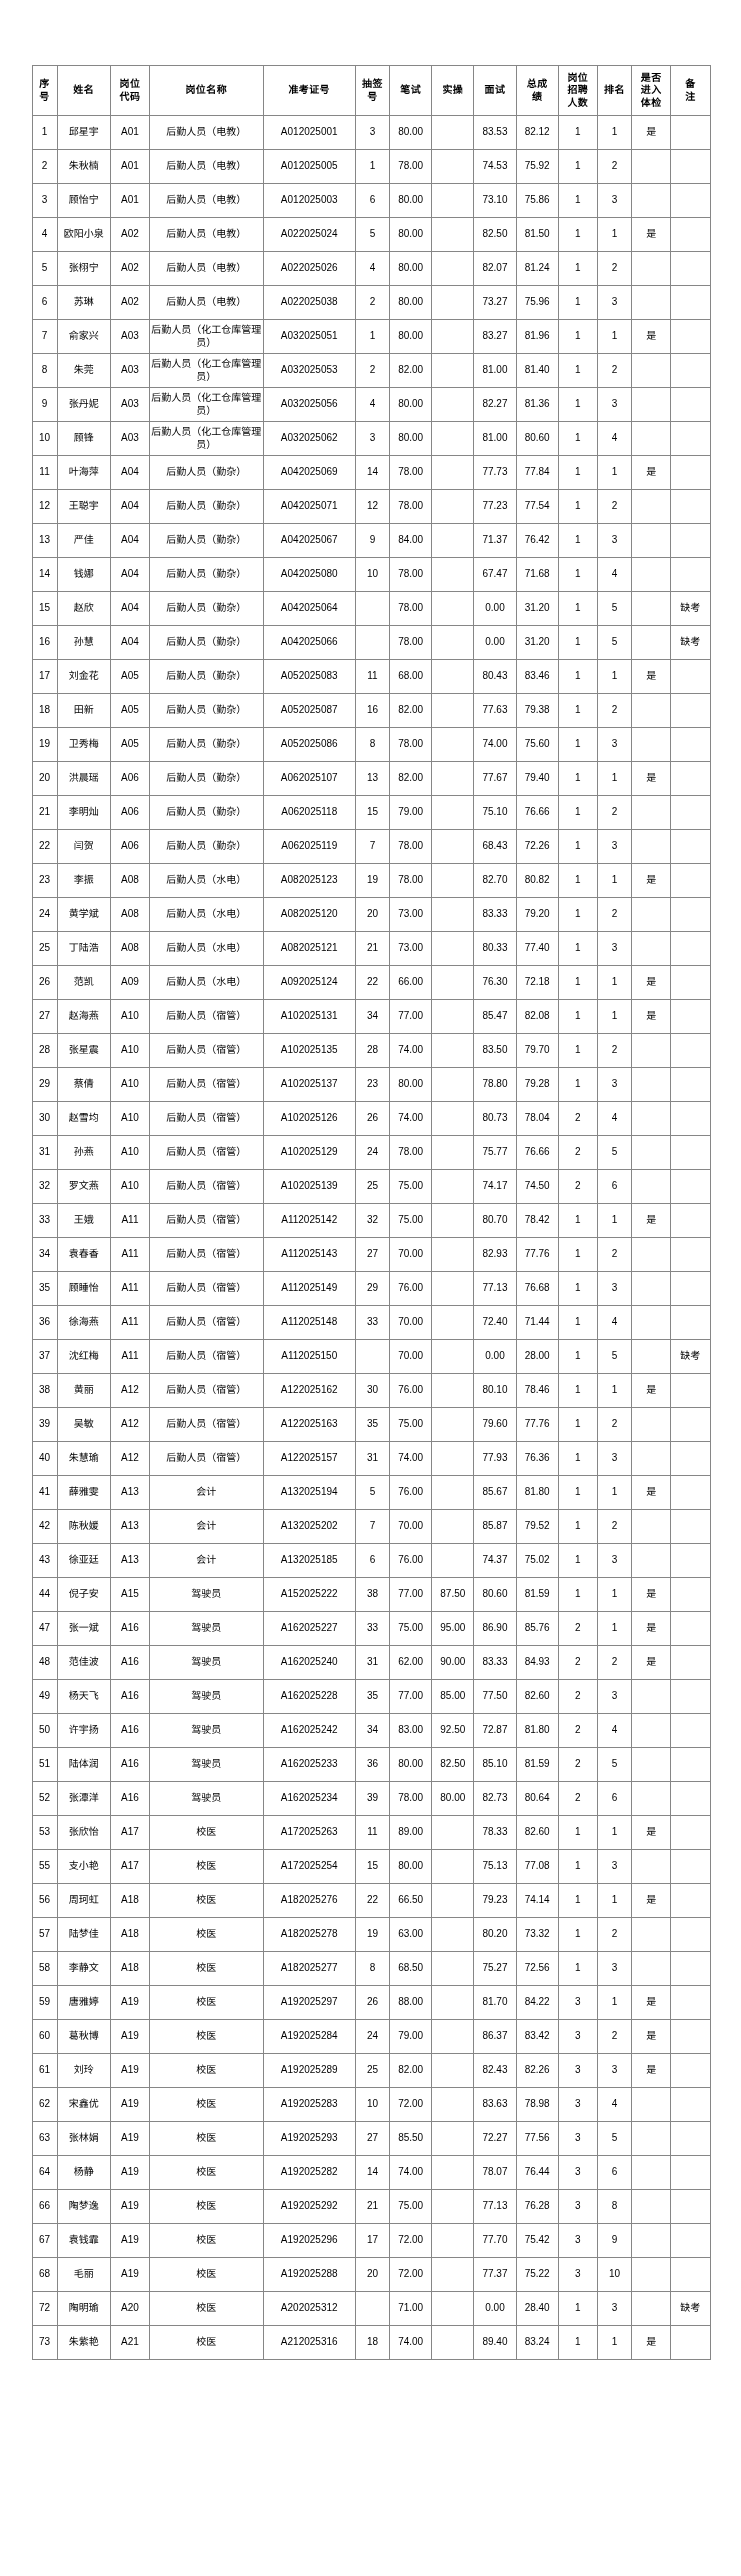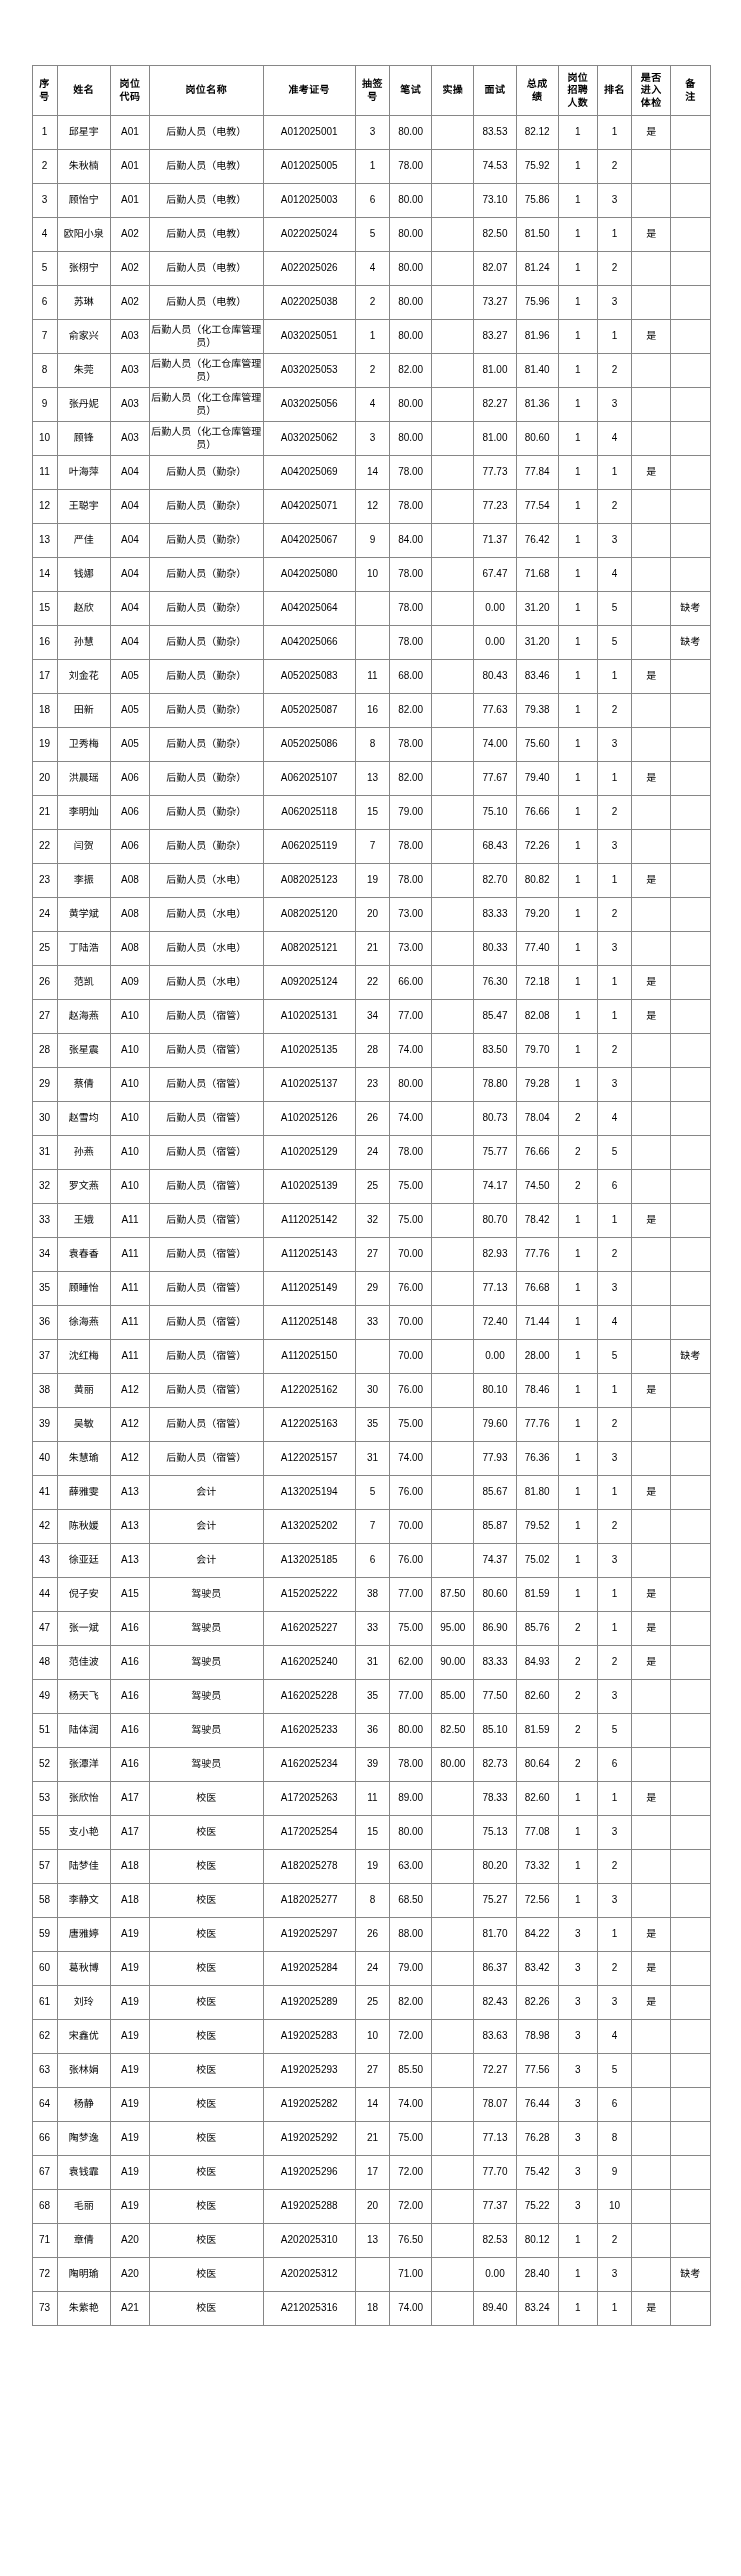--- a/index.html
+++ b/index.html
@@ -897,20 +897,36 @@
           <td class="num">77.00</td>
           <td class="num">85.00</td>
           <td class="num">77.50</td>
           <td class="num">82.60</td>
           <td class="num">2</td>
           <td class="num">3</td>
           <td class="cn"></td>
           <td class="cn"></td>
         </tr>
         <tr>
+          <td class="num">50</td>
+          <td class="cn">许宇扬</td>
+          <td class="code">A16</td>
+          <td class="jobname">驾驶员</td>
+          <td class="ticket">A162025242</td>
+          <td class="num">34</td>
+          <td class="num">83.00</td>
+          <td class="num">92.50</td>
+          <td class="num">72.87</td>
+          <td class="num">81.80</td>
+          <td class="num">2</td>
+          <td class="num">4</td>
+          <td class="cn"></td>
+          <td class="cn"></td>
+        </tr>
+        <tr>
           <td class="num">51</td>
           <td class="cn">陆体润</td>
           <td class="code">A16</td>
           <td class="jobname">驾驶员</td>
           <td class="ticket">A162025233</td>
           <td class="num">36</td>
           <td class="num">80.00</td>
           <td class="num">82.50</td>
           <td class="num">85.10</td>
           <td class="num">81.59</td>
@@ -961,20 +977,36 @@
           <td class="num">80.00</td>
           <td class="num"></td>
           <td class="num">75.13</td>
           <td class="num">77.08</td>
           <td class="num">1</td>
           <td class="num">3</td>
           <td class="cn"></td>
           <td class="cn"></td>
         </tr>
         <tr>
+          <td class="num">56</td>
+          <td class="cn">周珂虹</td>
+          <td class="code">A18</td>
+          <td class="jobname">校医</td>
+          <td class="ticket">A182025276</td>
+          <td class="num">22</td>
+          <td class="num">66.50</td>
+          <td class="num"></td>
+          <td class="num">79.23</td>
+          <td class="num">74.14</td>
+          <td class="num">1</td>
+          <td class="num">1</td>
+          <td class="cn">是</td>
+          <td class="cn"></td>
+        </tr>
+        <tr>
           <td class="num">57</td>
           <td class="cn">陆梦佳</td>
           <td class="code">A18</td>
           <td class="jobname">校医</td>
           <td class="ticket">A182025278</td>
           <td class="num">19</td>
           <td class="num">63.00</td>
           <td class="num"></td>
           <td class="num">80.20</td>
           <td class="num">73.32</td>
@@ -1133,36 +1165,20 @@
           <td class="code">A19</td>
           <td class="jobname">校医</td>
           <td class="ticket">A192025288</td>
           <td class="num">20</td>
           <td class="num">72.00</td>
           <td class="num"></td>
           <td class="num">77.37</td>
           <td class="num">75.22</td>
           <td class="num">3</td>
           <td class="num">10</td>
-          <td class="cn"></td>
-          <td class="cn"></td>
-        </tr>
-        <tr>
-          <td class="num">71</td>
-          <td class="cn">章倩</td>
-          <td class="code">A20</td>
-          <td class="jobname">校医</td>
-          <td class="ticket">A202025310</td>
-          <td class="num">13</td>
-          <td class="num">76.50</td>
-          <td class="num"></td>
-          <td class="num">82.53</td>
-          <td class="num">80.12</td>
-          <td class="num">1</td>
-          <td class="num">2</td>
           <td class="cn"></td>
           <td class="cn"></td>
         </tr>
         <tr>
           <td class="num">72</td>
           <td class="cn">陶明瑜</td>
           <td class="code">A20</td>
           <td class="jobname">校医</td>
           <td class="ticket">A202025312</td>
           <td class="num"></td>

